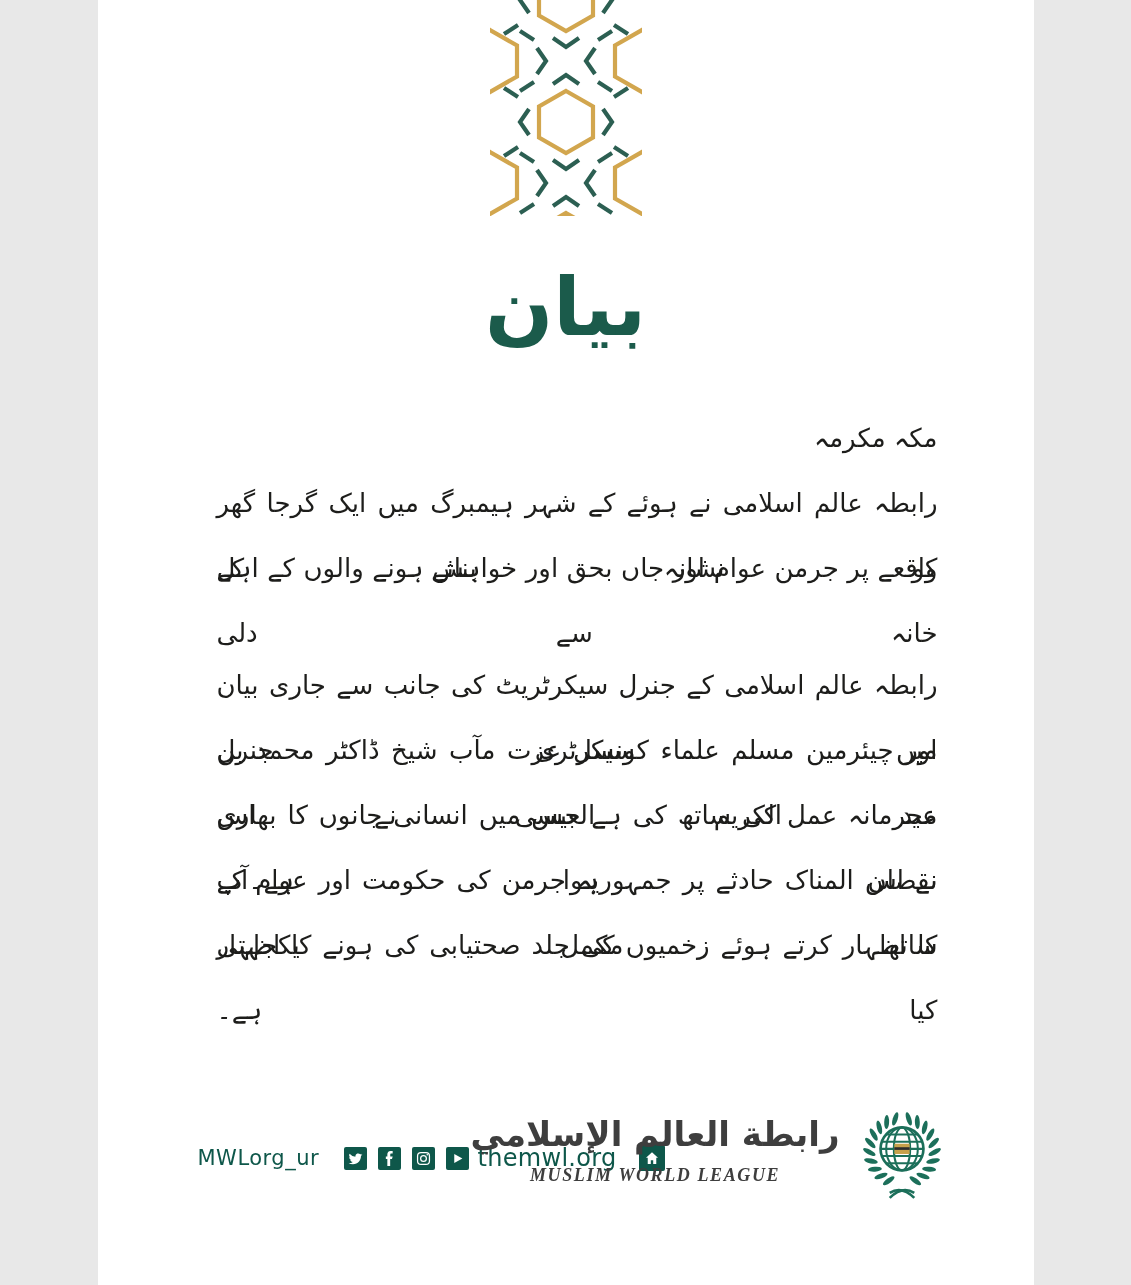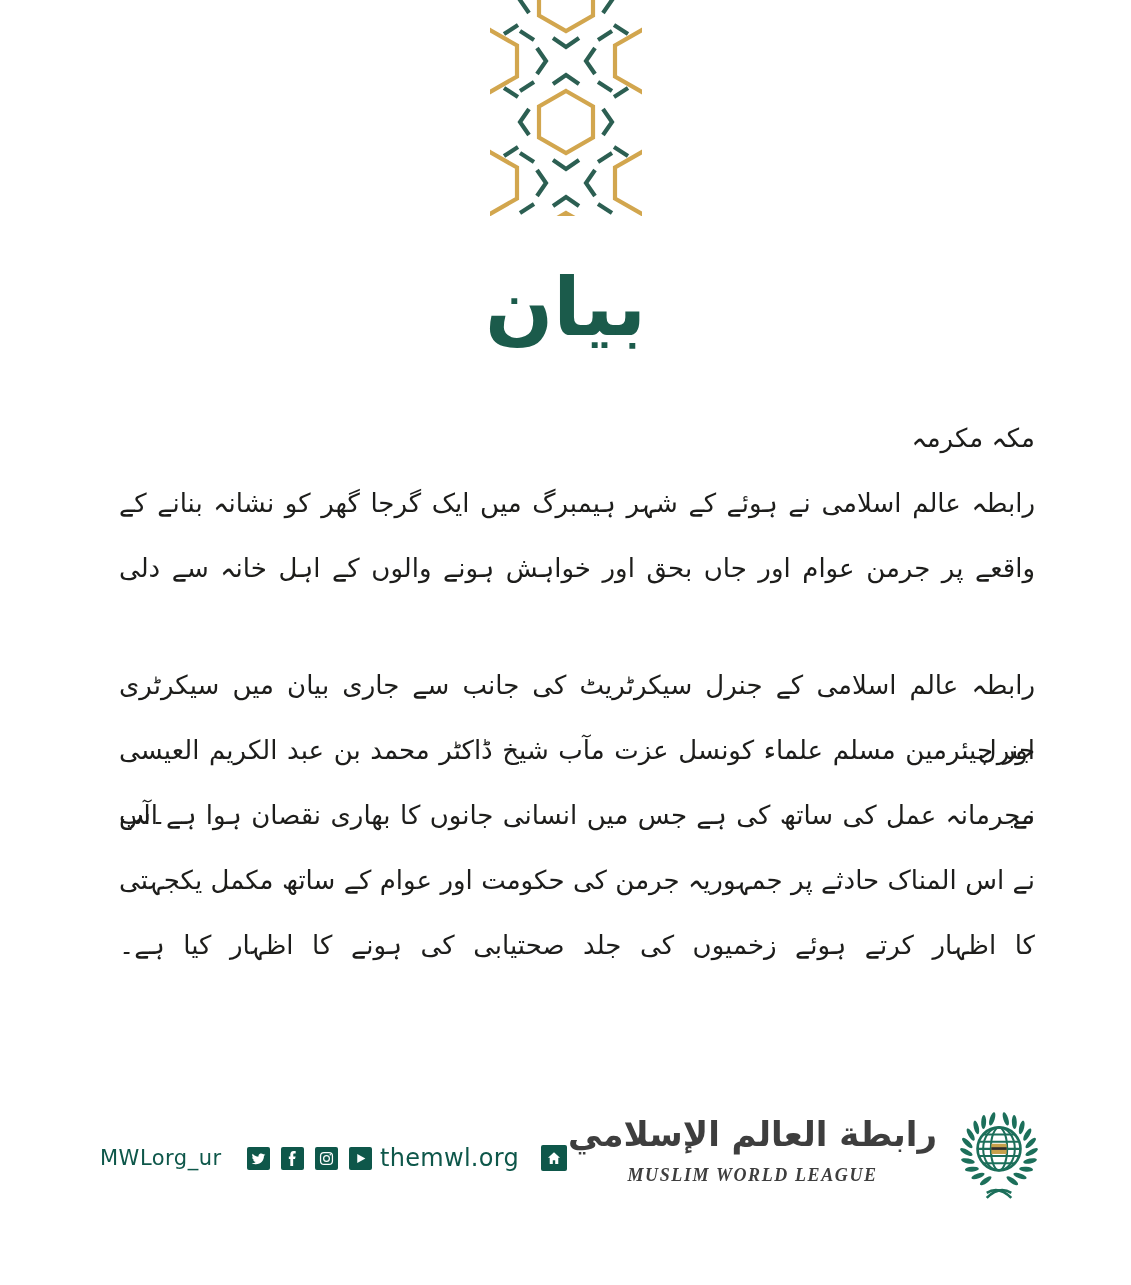--- a/index.html
+++ b/index.html
@@ -1,18 +1,18 @@
 <!DOCTYPE html>
 <html lang="ur"><head>
 <meta charset="utf-8">
 <style>
   html,body{margin:0;padding:0;background:#e8e8e8;}
   .page{
     position:relative;
-    width:1131px;height:1285px;
+    width:936px;height:1285px;
     margin:0 auto;
     background:#ffffff;
     overflow:hidden;
     font-family:"DejaVu Sans",sans-serif;
   }
 
   
   .pattern-wrap{
     position:absolute;top:0;left:50%;transform:translateX(-50%);
     width:152px;height:216px;

